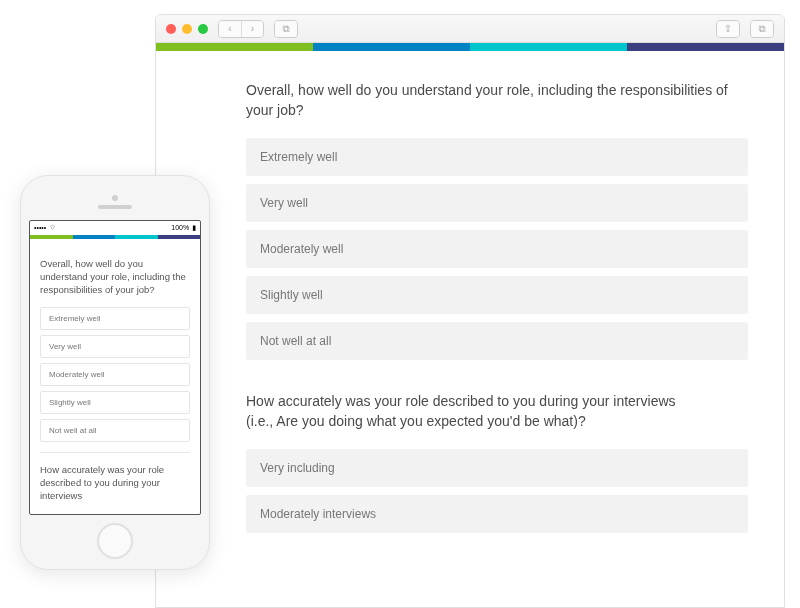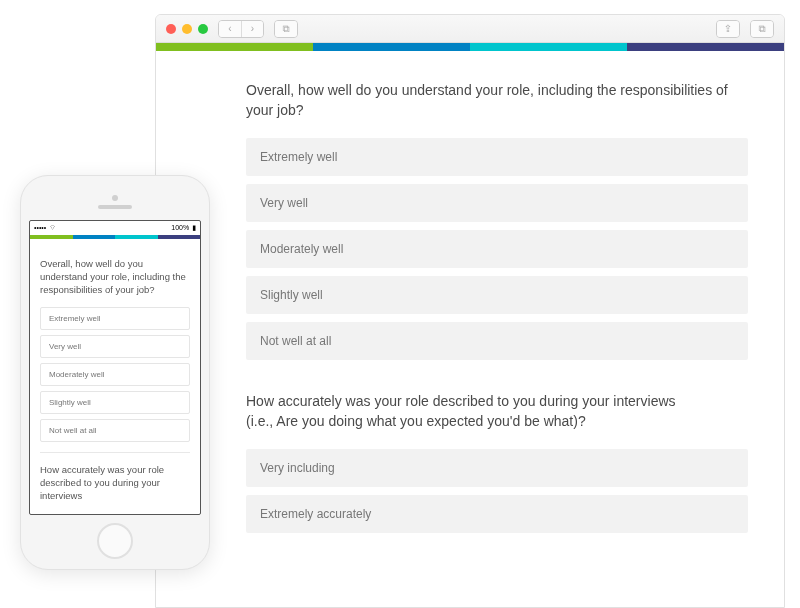--- a/index.html
+++ b/index.html
@@ -202,21 +202,21 @@
     <div class="option">Very well</div>
     <div class="option">Moderately well</div>
     <div class="option">Slightly well</div>
     <div class="option">Not well at all</div>
     <div class="separator"></div>
     <div class="question-title">
       <span>How accurately was your role described to you during your interviews</span><br>
       <span>(i.e., Are you doing what you expected you'd be what)?</span>
     </div>
     <div class="option">Very including</div>
-    <div class="option">Extremely accurately</div>
+    <div class="option">Moderately interviews</div>
   </div>
 </div>
 
 <div class="phone">
   <div class="phone-top">
     <div class="phone-camera"></div>
     <div class="phone-speaker"></div>
   </div>
   <div class="phone-screen">
     <div class="phone-statusbar">

